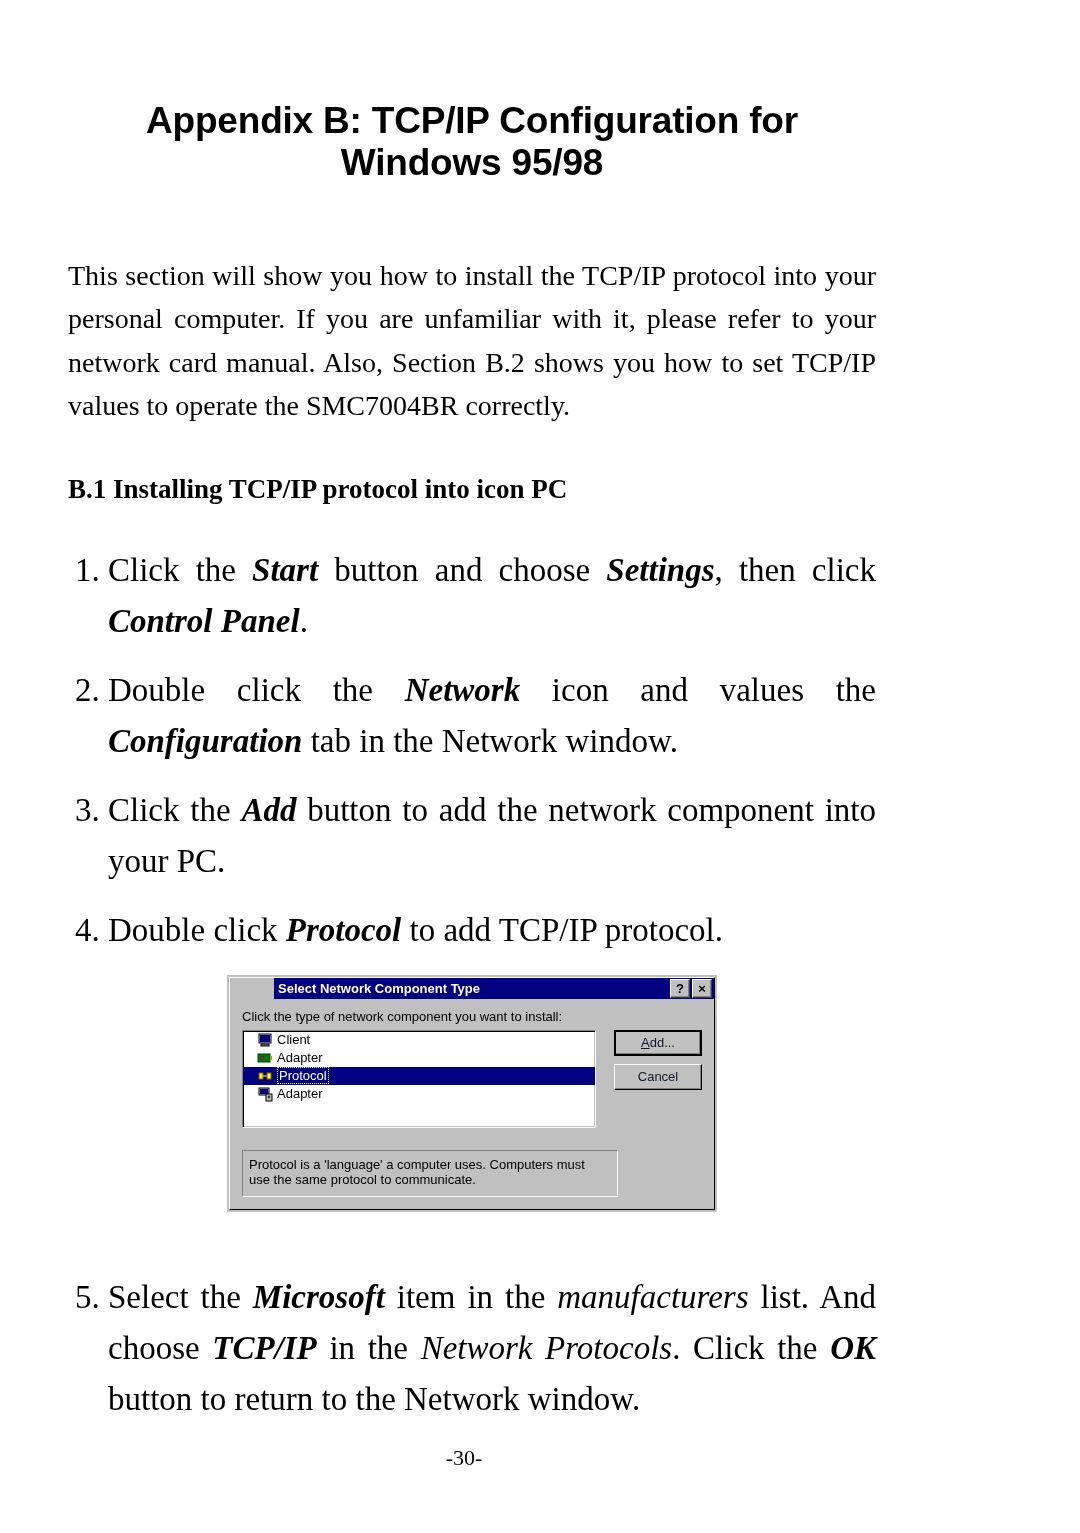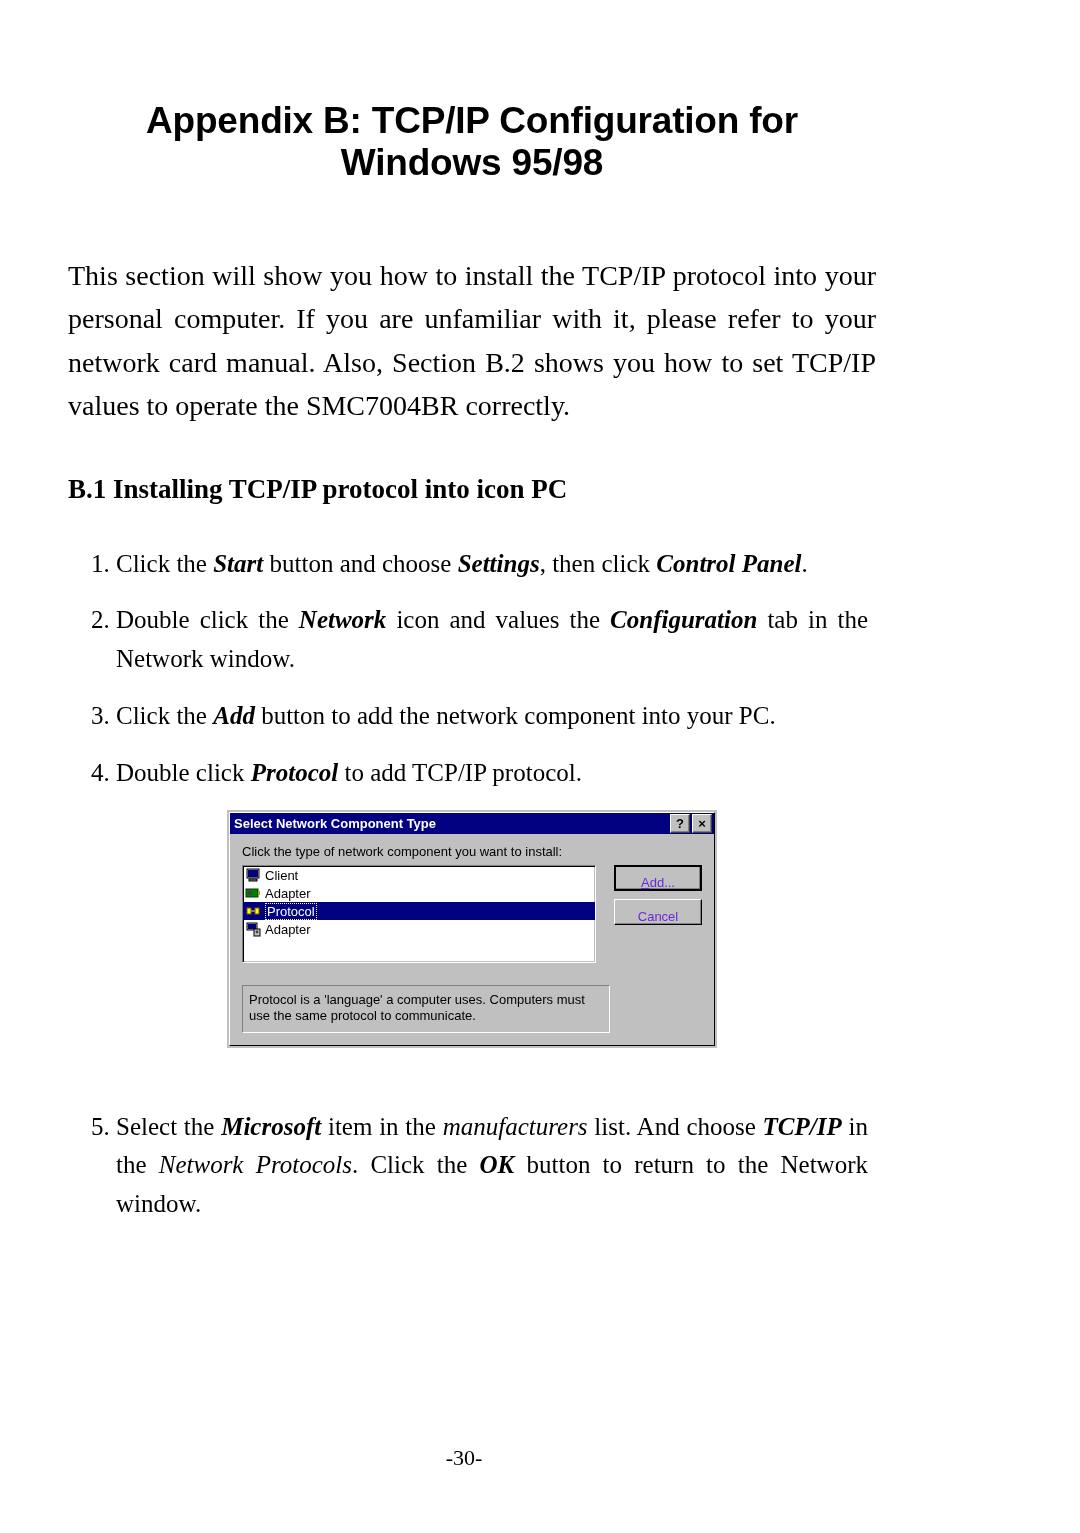--- a/index.html
+++ b/index.html
@@ -30,23 +30,23 @@
     line-height: 1.55;
     margin: 0 0 46px 0;
     text-align: justify;
   }
   .subhead {
     font-weight: bold;
     font-size: 27px;
     margin: 0 0 40px 0;
   }
   ol.steps {
-    margin: 8px;
+    margin: 0;
     padding: 0 0 0 40px;
-    font-size: 25px;
+    font-size: 33px;
   }
   ol.steps li {
     margin-bottom: 18px;
     line-height: 1.55;
     text-align: justify;
   }
   .bi { font-weight: bold; font-style: italic; }
   .it { font-style: italic; }
 
   
@@ -73,20 +73,21 @@
   }
   .titlebar {
     display: flex;
     align-items: center;
     justify-content: space-between;
     background: #000080;
     color: #fff;
     height: 21px;
     padding: 0 2px 0 4px;
     font-weight: bold;
+    margin-left: 44px;
   }
   .titlebar .title {
     font-size: 13px;
   }
   .titlebar .tb-btns {
     display: flex;
     gap: 2px;
   }
   .sqbtn {
     width: 18px;
@@ -127,21 +128,21 @@
     border-right: 1px solid #fff;
     border-bottom: 1px solid #fff;
     box-shadow: inset 1px 1px 0 #000, inset -1px -1px 0 #c0c0c0;
     overflow: hidden;
   }
   .list-item {
     display: flex;
     align-items: center;
     gap: 4px;
     height: 18px;
-    padding: 0 2px;
+    padding: 0 14px;
     font-size: 13px;
   }
   .list-item .lbl { white-space: nowrap; }
   .list-item.selected {
     background: #000080;
     color: #fff;
   }
   .list-item.selected .lbl {
     border: 1px dotted #ffff80;
     padding: 0 1px;
@@ -161,38 +162,38 @@
     width: 86px;
     height: 24px;
     background: #c0c0c0;
     border-top: 1px solid #fff;
     border-left: 1px solid #fff;
     border-right: 1px solid #000;
     border-bottom: 1px solid #000;
     box-shadow: inset -1px -1px 0 #808080;
     font-size: 13px;
     display: flex;
-    align-items: flex-end;
+    align-items: center;
     justify-content: center;
-    color: #6d28d9;
+    color: #0f172a;
   }
   .winbtn.default {
     border: 1px solid #000;
     box-shadow: 0 0 0 1px #000 inset, inset 1px 1px 0 #fff, inset -2px -2px 0 #808080;
   }
   .ul-access { text-decoration: underline; }
 
   .desc-box {
     margin-top: 22px;
     width: 346px;
     border-top: 1px solid #808080;
     border-left: 1px solid #808080;
     border-right: 1px solid #fff;
     border-bottom: 1px solid #fff;
-    padding: 6px 14px 8px 6px;
+    padding: 6px 22px 8px 6px;
     font-size: 13px;
     line-height: 1.2;
   }
 
   .pagenum {
     position: absolute;
     bottom: 62px;
     left: 0; right: 16px;
     text-align: center;
     font-size: 22px;

